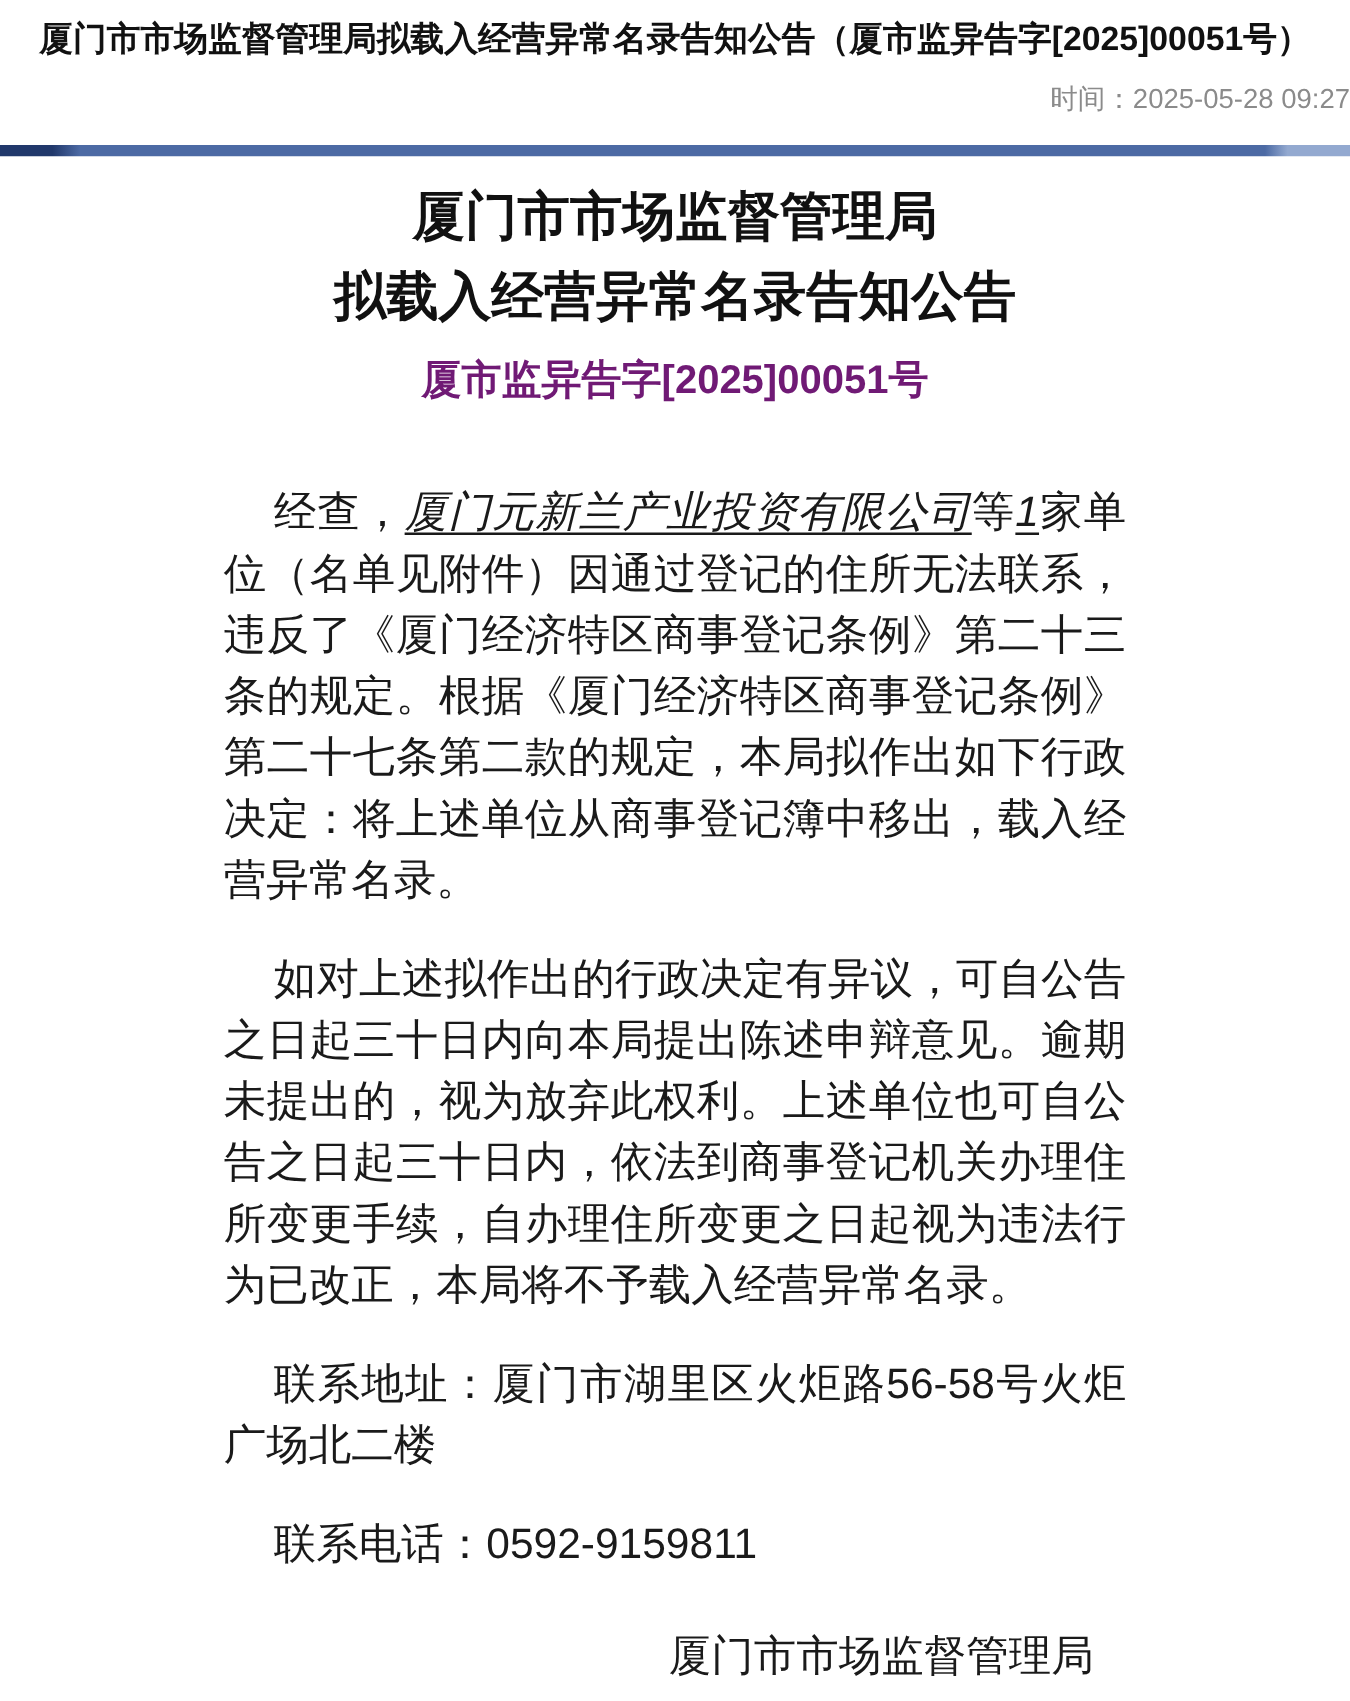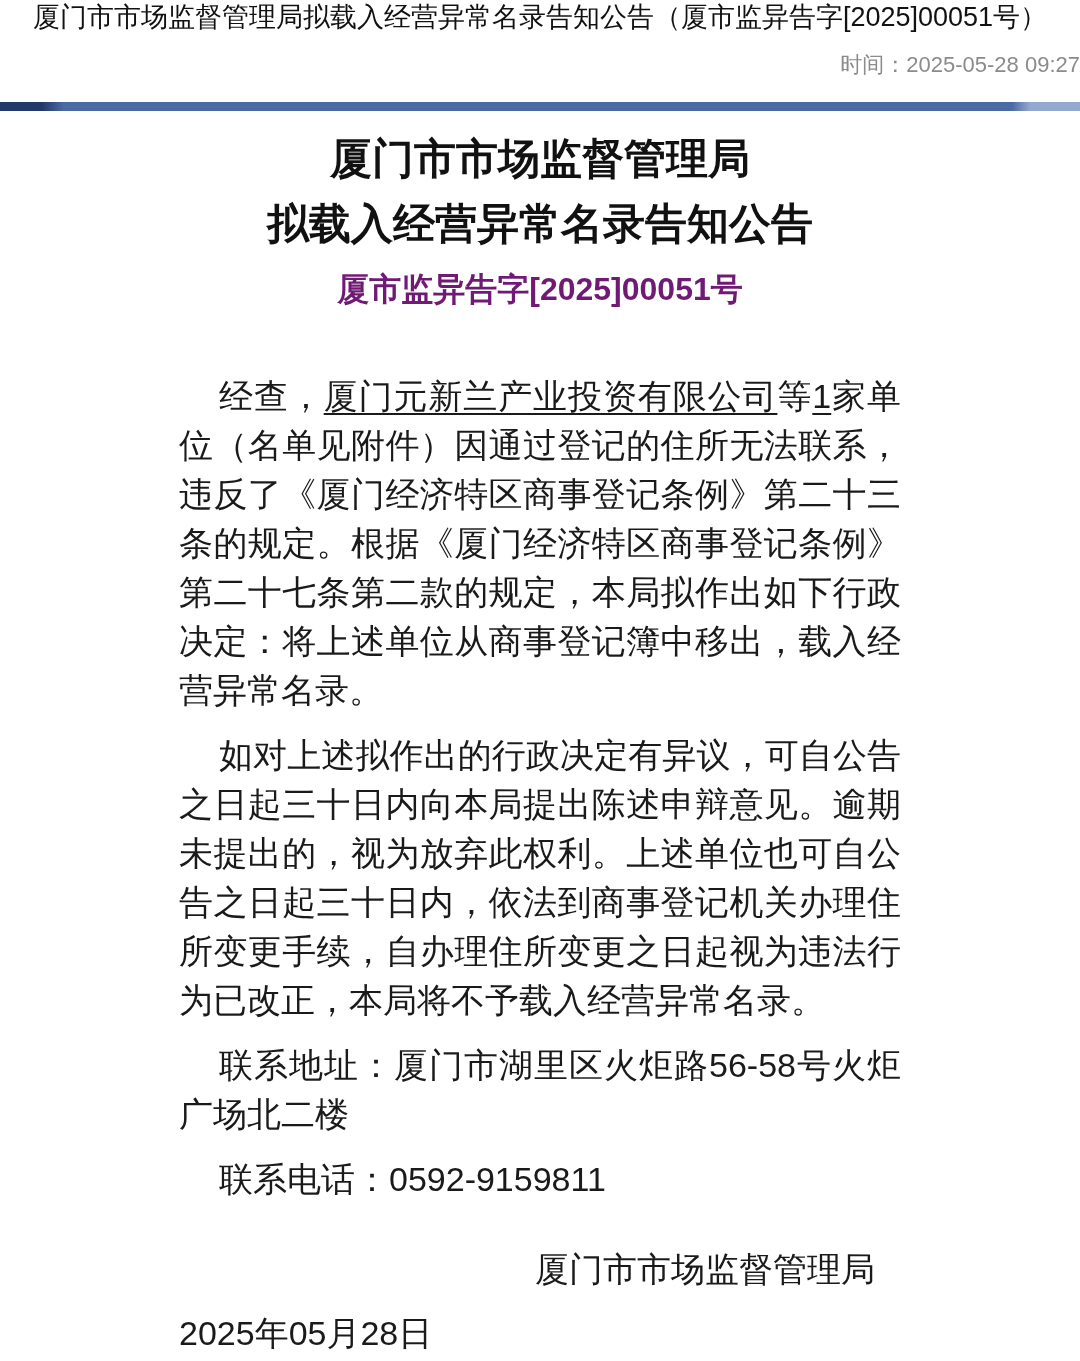--- a/index.html
+++ b/index.html
@@ -10,22 +10,23 @@
   }
   body {
     height: 1361px;
     overflow: hidden;
     color: var(--body-text, #1a1a1a);
   }
 
   
   .page-header { background: #ffffff; }
   .page-title {
+    padding-top: 14px;
     font-size: 27px;
-    font-weight: 400;
+    font-weight: 700;
     line-height: 1.3;
     text-align: center;
     white-space: nowrap;
     color: #111111;
   }
   .time-row {
     margin-top: 16px;
     text-align: right;
     font-size: 22px;
     line-height: 1.3;
@@ -63,27 +64,28 @@
   }
 
   .article-body {
     width: 722px;
     margin: 67px auto 0;
     font-size: 34px;
     line-height: 49px;
     color: var(--body-text, #1a1a1a);
     text-align: justify;
   }
-  .article-body p { margin-top: 16px; text-indent: 40px; }
+  .article-body p { margin-top: 30px; text-indent: 40px; }
   .article-body p.first { margin-top: 0; }
 
   .article-body u {
     text-decoration: underline;
     text-decoration-thickness: 2px;
     text-underline-offset: 5px;
+    font-style: italic;
   }
 
   .sign-name {
     text-align: right !important;
     text-indent: 0 !important;
     padding-right: 26px;
     margin-top: 41px !important;
   }
   .sign-date {
     text-align: left;

